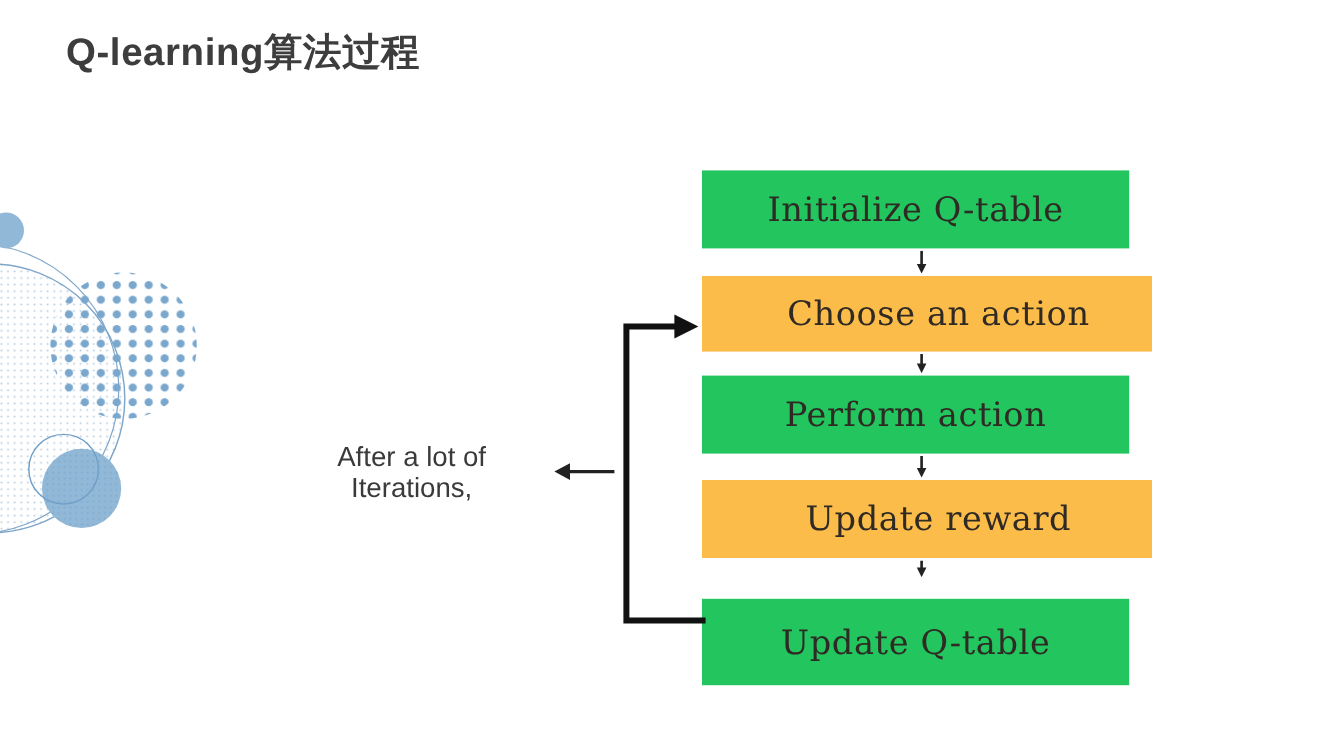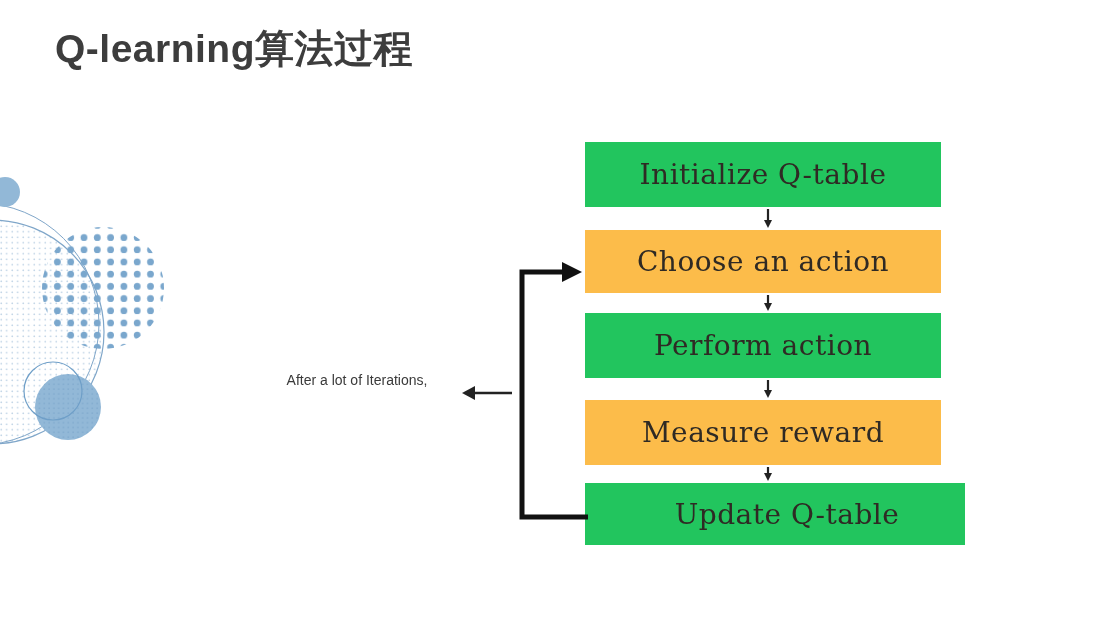--- a/index.html
+++ b/index.html
@@ -11,21 +11,21 @@
     overflow: hidden;
     font-family: "Liberation Sans", sans-serif;
   }
   .title {
     position: absolute;
     left: 55px;
     top: 22px;
     margin: 0;
     font-family: "Liberation Sans", "DejaVu Sans", sans-serif;
     font-weight: 700;
-    font-size: 39px;
+    font-size: 32px;
     letter-spacing: 0.5px;
     color: #3d3d3d;
     white-space: nowrap;
   }
   .decor {
     position: absolute;
     left: 0;
     top: 148px;
   }
   .step {
@@ -35,31 +35,31 @@
     display: flex;
     align-items: center;
     justify-content: center;
     font-family: "DejaVu Serif", "Liberation Serif", serif;
     font-size: 28px;
     font-weight: 500;
     letter-spacing: 0.5px;
     color: #2f2a24;
   }
   .step[data-variant="light"] { background: #22c55e; }
-  .step[data-variant="dark"]  { background: #FCBC4A; }
+  .step[data-variant="dark"]  { background: #FCBC4A; padding-left: 19px; }
   .down-arrow { position: absolute; left: 761px; }
   .loop-svg { position: absolute; left: 458px; top: 250px; }
   .annotation {
     position: absolute;
-    left: 246px;
+    left: 232px;
     top: 367px;
     width: 222px;
     text-align: center;
     font-family: "Liberation Sans", "DejaVu Sans", sans-serif;
-    font-size: 14px;
+    font-size: 23px;
     line-height: 26px;
     color: #3a3a3a;
   }
 </style>
 </head>
 <body>
 
 <div class="slide">
 
   <h1 class="title">Q-learning算法过程</h1>
@@ -89,23 +89,23 @@
     <circle cx="68" cy="259" r="33" fill="url(#fineDotsDark)" opacity="0.55"></circle>
     <circle cx="53" cy="243" r="29" fill="none" stroke="#6f9fc8" stroke-width="1.2"></circle>
   </svg>
 
   <div class="step" style="top:142px;height:65px;" data-variant="light">Initialize Q-table</div>
 
   <div class="step" style="top:230px;height:63px;" data-variant="dark">Choose an action</div>
 
   <div class="step" style="top:313px;height:65px;" data-variant="light">Perform action</div>
 
-  <div class="step" style="top:400px;height:65px;" data-variant="dark">Measure reward</div>
+  <div class="step" style="top:400px;height:65px;" data-variant="dark">Update reward</div>
 
-  <div class="step" style="top:483px;height:62px;padding-left:24px;" data-variant="light">Update Q-table</div>
+  <div class="step" style="top:499px;height:72px;" data-variant="light">Update Q-table</div>
 
   <svg class="down-arrow" style="top:209px;" width="14" height="19" viewBox="0 0 14 19">
     <line x1="7" y1="0" x2="7" y2="12" stroke="#222" stroke-width="2.2"></line>
     <polygon points="3,11 11,11 7,19" fill="#222"></polygon>
   </svg>
   <svg class="down-arrow" style="top:295px;" width="14" height="16" viewBox="0 0 14 16">
     <line x1="7" y1="0" x2="7" y2="9" stroke="#222" stroke-width="2.2"></line>
     <polygon points="3,8 11,8 7,16" fill="#222"></polygon>
   </svg>
   <svg class="down-arrow" style="top:380px;" width="14" height="18" viewBox="0 0 14 18">

